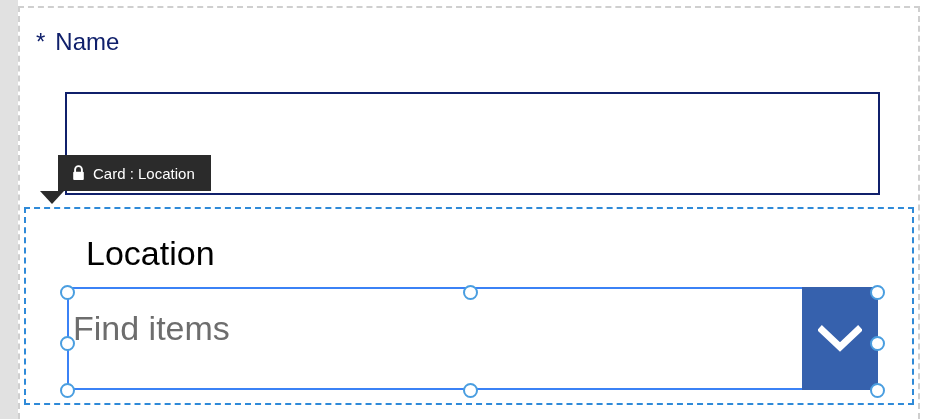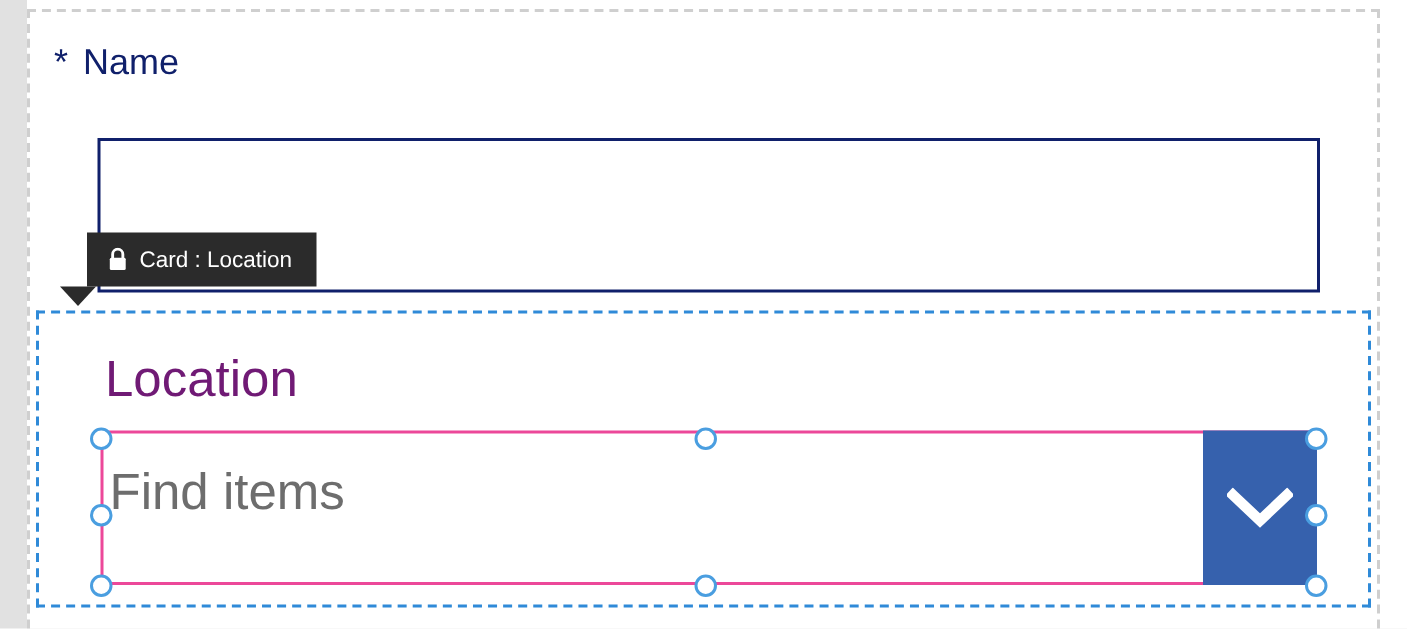--- a/index.html
+++ b/index.html
@@ -110,37 +110,37 @@
     left: 24px;
     top: 207px;
     width: 890px;
     height: 198px;
     border: 2px dashed #2f8ad8;
     box-sizing: border-box;
     background: #ffffff;
   }
   #location-label {
     position: absolute;
-    left: 44px;
+    left: 60px;
     top: 27px;
     font-size: 34px;
-    color: #701a75;
+    color: #000000;
     white-space: nowrap;
     line-height: 1;
     text-align: center;
   }
 
   
   #location-combobox {
     position: absolute;
     left: 41px;
     top: 78px;
     width: 811px;
     height: 103px;
-    border: 2px solid #ec4899;
+    border: 2px solid #3b82f6;
     background: #ffffff;
     box-sizing: border-box;
   }
   #location-placeholder {
     position: absolute;
     left: 4px;
     top: 22px;
     font-size: 34px;
     color: #6d6d6d;
     white-space: nowrap;

